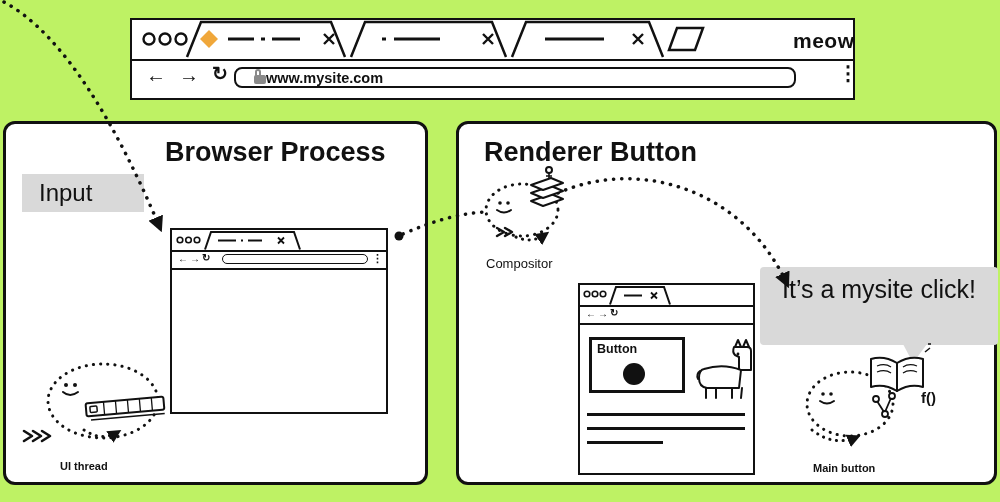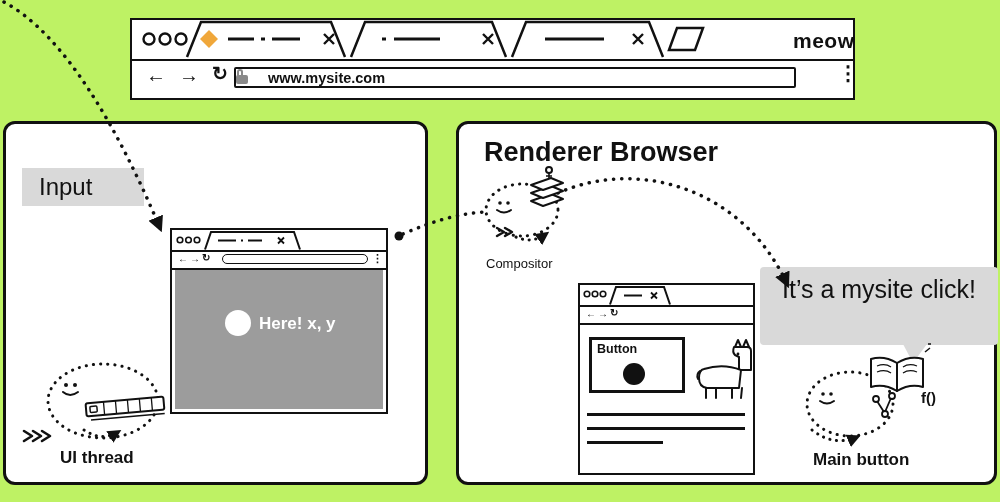--- a/index.html
+++ b/index.html
@@ -4,29 +4,29 @@
 <style>
   html,body{margin:0;padding:0;background:#fff;}
   body{font-family:"Liberation Sans",sans-serif;color:#111;}
   .canvas{position:relative;width:1000px;height:502px;background:#bef264;overflow:hidden;}
   .overlay{position:absolute;left:0;top:0;z-index:30;pointer-events:none;}
   
   .chrome{position:absolute;left:130px;top:18px;width:725px;height:82px;border:2.5px solid #111;background:#fff;box-sizing:border-box;z-index:5;}
   .tabstrip{position:absolute;left:0;right:0;top:0;height:39px;border-bottom:2.5px solid #111;}
   .brand{position:absolute;left:661px;top:9px;font-size:21px;font-weight:bold;letter-spacing:.5px;}
   .glyph{position:absolute;font-weight:bold;line-height:1;}
-  .addrbar{position:absolute;left:102px;top:47px;width:562px;height:21px;border:2px solid #111;border-radius:2px;display:flex;align-items:center;gap:20px;padding-left:0;box-sizing:border-box;}
+  .addrbar{position:absolute;left:102px;top:47px;width:562px;height:21px;border:2px solid #111;border-radius:8px;display:flex;align-items:center;gap:0;padding-left:18px;box-sizing:border-box;}
   .lock{position:relative;width:12px;height:9px;background:#8a8a8a;border-radius:2px;margin-top:3px;flex:0 0 auto;}
   .lock::before{content:"";position:absolute;left:1px;top:-6px;width:6px;height:7px;border:2px solid #8a8a8a;border-bottom:none;border-radius:4px 4px 0 0;box-sizing:border-box;}
   .urltext{font-size:14.5px;font-weight:bold;}
   
   .pbox{position:absolute;border:3px solid #111;border-radius:12px;background:#fff;box-sizing:border-box;z-index:5;}
   .ptitle{position:absolute;font-size:27px;font-weight:bold;z-index:10;}
   .graylabel{position:absolute;background:#d9d9d9;z-index:10;font-size:24px;line-height:38px;padding-left:17px;box-sizing:border-box;}
-  .small-label{position:absolute;font-size:17px;font-weight:bold;z-index:10;}
+  .small-label{position:absolute;font-size:11px;font-weight:bold;z-index:10;margin-top:12px;}
   .tiny-label{position:absolute;font-size:13px;font-weight:normal;z-index:10;}
   
   .mw{position:absolute;border:2.5px solid #111;background:#fff;box-sizing:border-box;z-index:10;}
   .mw-row1{position:absolute;left:0;right:0;top:0;height:20px;border-bottom:2px solid #111;}
   .mw-row2{position:absolute;left:0;right:0;top:20px;height:18px;border-bottom:2px solid #111;}
   .mw-glyph{position:absolute;font-weight:bold;font-size:10px;line-height:1;}
   .mw-url{position:absolute;border:1.5px solid #111;border-radius:5px;box-sizing:border-box;}
   .mw-content-gray{position:absolute;left:3px;right:3px;top:40px;bottom:3px;background:#9c9c9c;}
   .mw-content-white{position:absolute;left:3px;right:3px;top:40px;bottom:3px;background:#fff;}
   .wdot{position:absolute;width:26px;height:26px;border-radius:50%;background:#fff;}
@@ -52,40 +52,37 @@
     <span class="glyph" style="left:47px;top:45px;font-size:20px;">→</span>
     <span class="glyph" style="left:80px;top:44px;font-size:19px;">↻</span>
     <div class="addrbar">
       <span class="lock"></span>
       <span class="urltext">www.mysite.com</span>
     </div>
     <span class="glyph" style="left:706px;top:43px;font-size:20px;">⋮</span>
   </div>
 
   <div class="pbox" style="left:3px;top:121px;width:425px;height:364px;"></div>
-  <div class="graylabel" style="left:22px;top:168px;width:122px;height:38px;">Input</div>
+  <div class="ptitle" style="left:165px;top:137px;">Browser Process</div>
+  <div class="graylabel" style="left:22px;top:174px;width:122px;height:38px;">Input</div>
 
   <div class="mw" style="left:170px;top:228px;width:218px;height:186px;">
     <div class="mw-row1"></div>
     <div class="mw-row2">
       <span class="mw-glyph" style="left:6px;top:4px;">←</span>
       <span class="mw-glyph" style="left:18px;top:4px;">→</span>
       <span class="mw-glyph" style="left:30px;top:3px;">↻</span>
       <span class="mw-url" style="left:50px;top:3.5px;width:146px;height:10px;"></span>
       <span class="mw-glyph" style="right:3px;top:3px;font-size:11px;">⋮</span>
     </div>
-    <div class="mw-content-gray">
-      <span class="wdot" style="left:50px;top:40px;"></span>
-      <span class="heretext" style="left:84px;top:44px;">Here! x, y</span>
-    </div>
   </div>
   <div class="small-label" style="left:60px;top:448px;">UI thread</div>
 
   <div class="pbox" style="left:456px;top:121px;width:541px;height:364px;"></div>
-  <div class="ptitle" style="left:484px;top:137px;">Renderer Browser</div>
+  <div class="ptitle" style="left:484px;top:137px;">Renderer Button</div>
   <div class="tiny-label" style="left:486px;top:256px;">Compositor</div>
 
   <div class="mw" style="left:578px;top:283px;width:177px;height:192px;">
     <div class="mw-row1"></div>
     <div class="mw-row2">
       <span class="mw-glyph" style="left:6px;top:4px;">←</span>
       <span class="mw-glyph" style="left:18px;top:4px;">→</span>
       <span class="mw-glyph" style="left:30px;top:3px;">↻</span>
     </div>
     <div class="mw-content-white">

